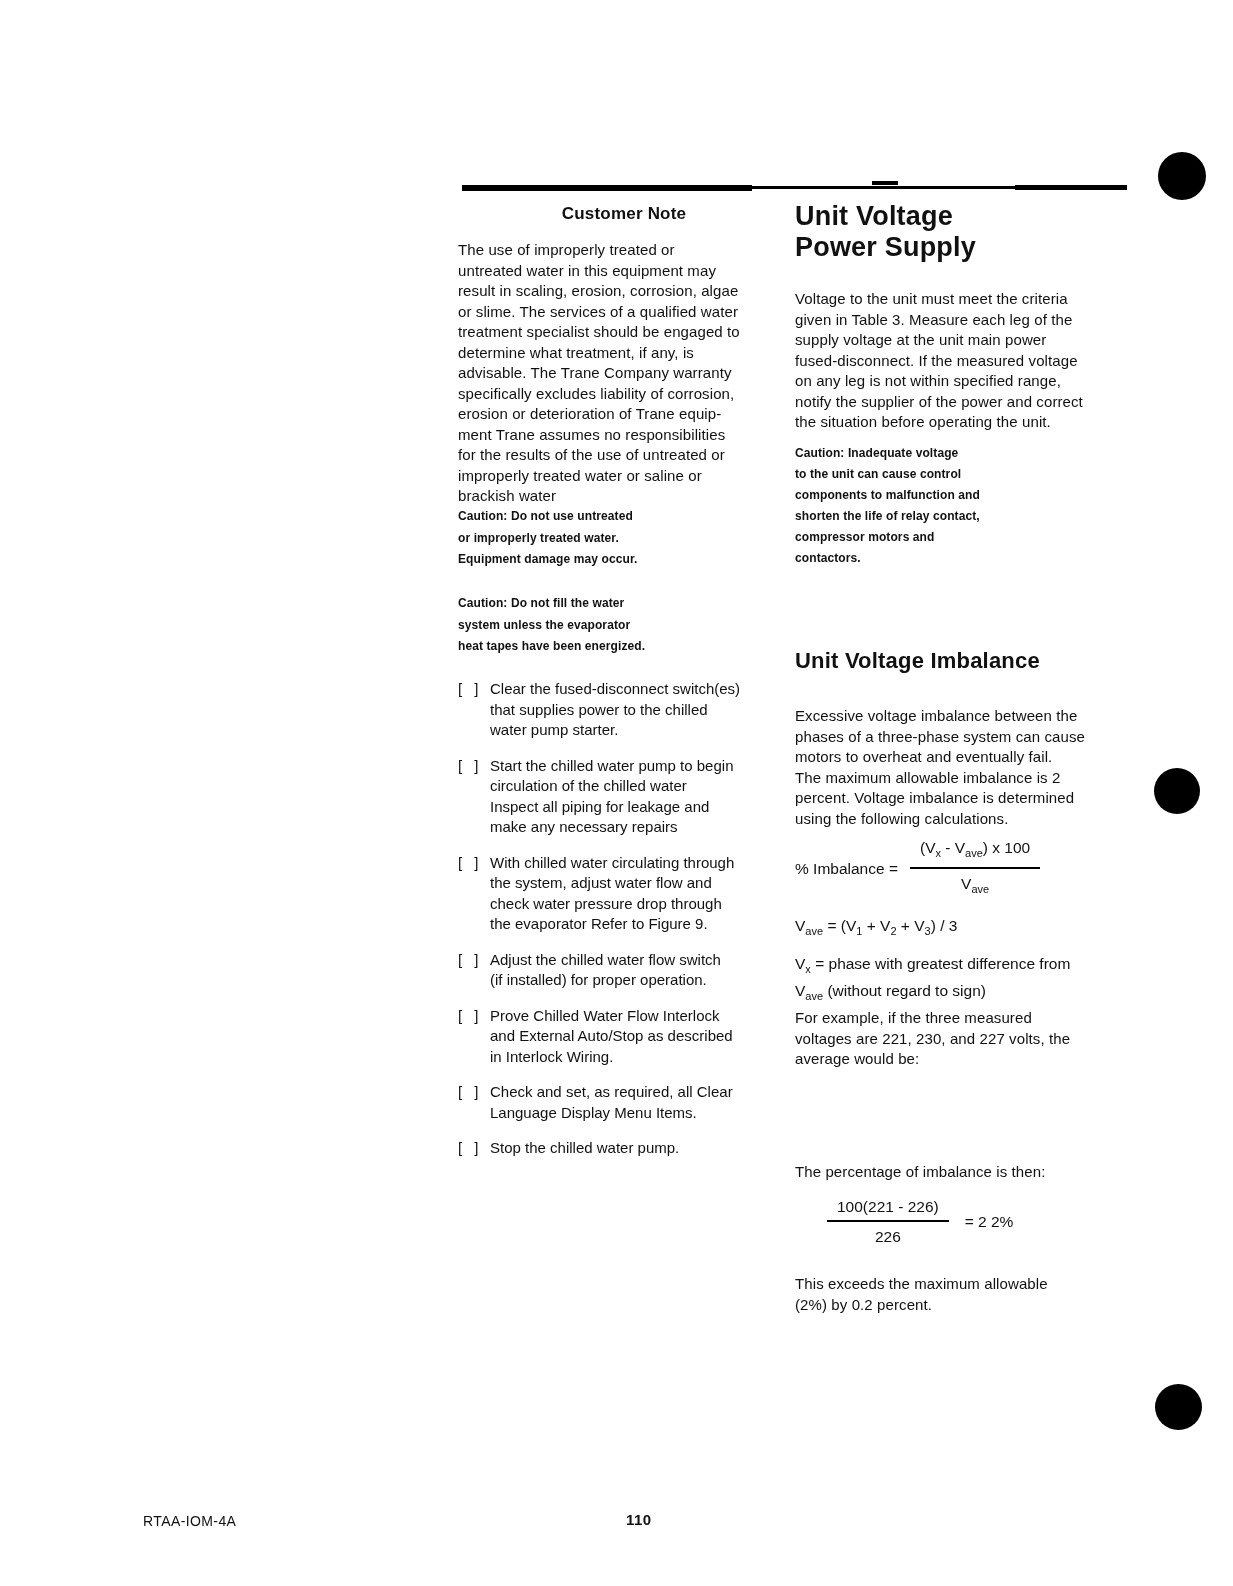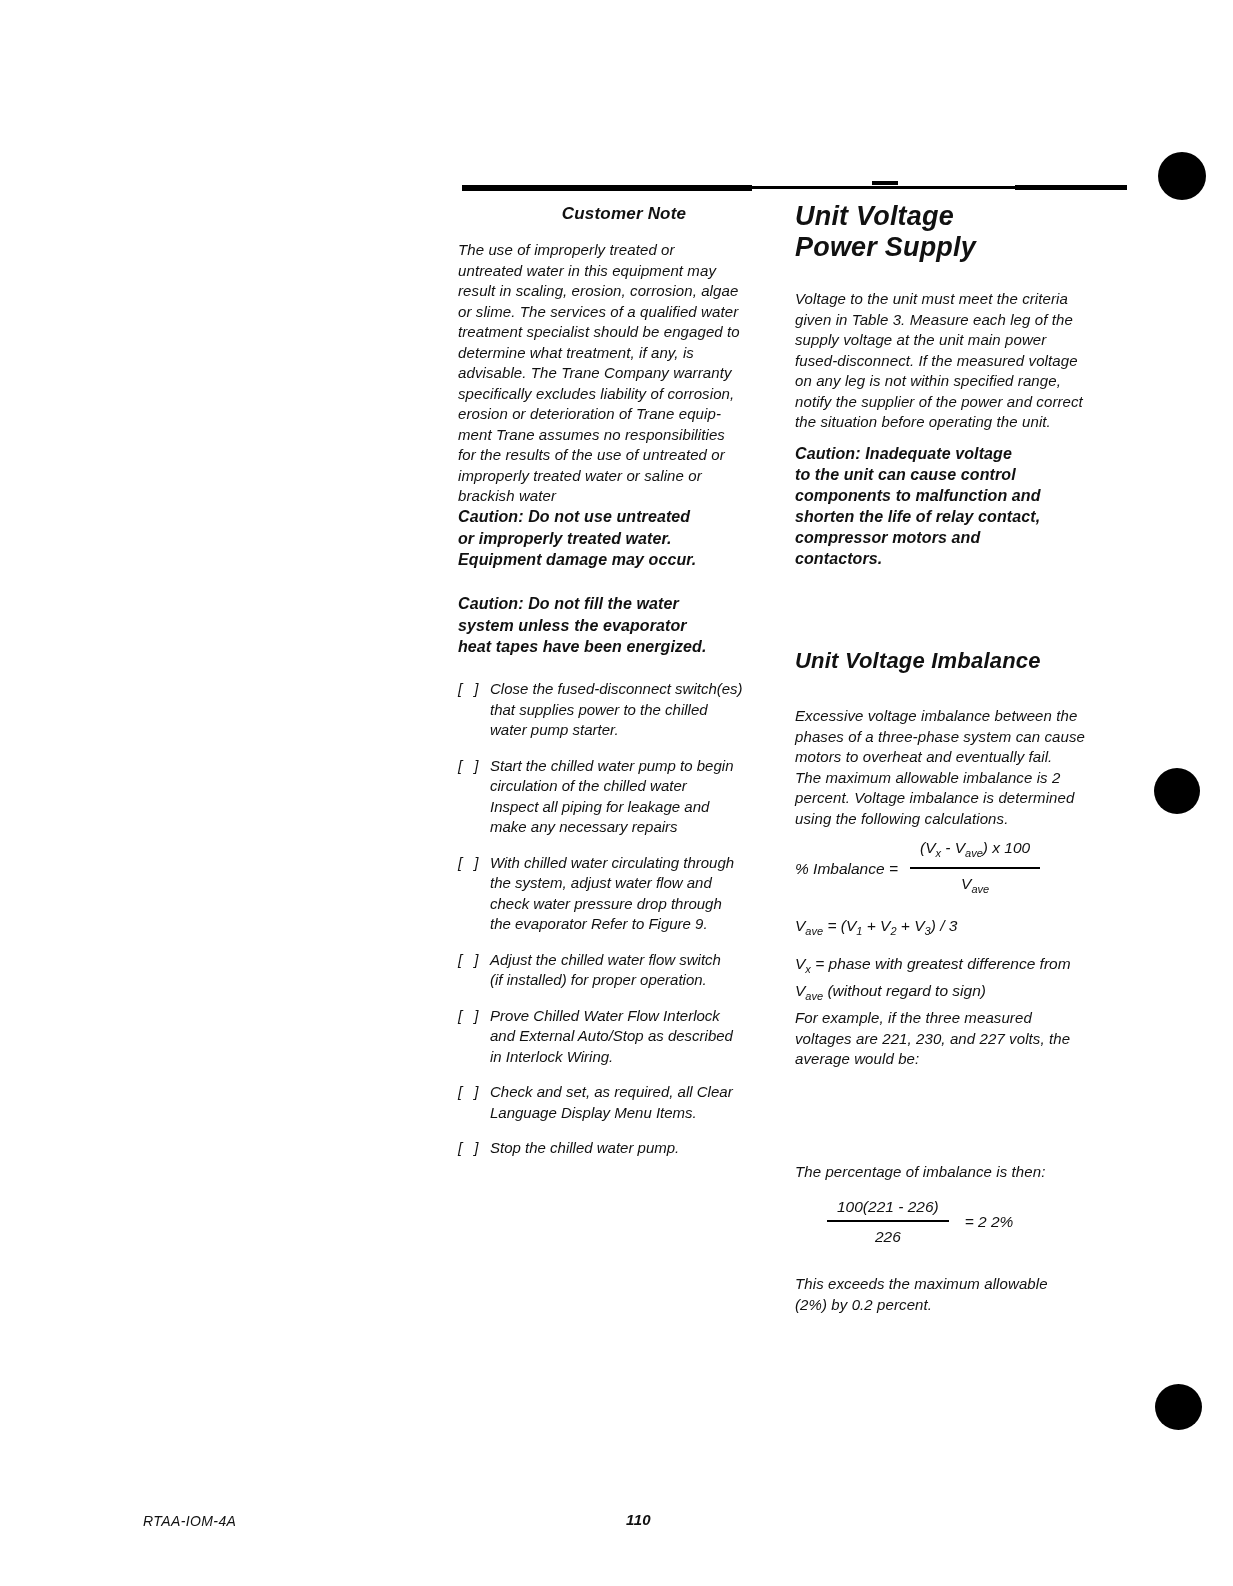--- a/index.html
+++ b/index.html
@@ -4,25 +4,25 @@
 <style>
   html,body{margin:0;padding:0;background:#888;}
   #page{
     position:relative;
     width:1233px;height:1586px;
     background:#ffffff;
     font-family:"Liberation Sans","DejaVu Sans",sans-serif;
     color:#111;
     overflow:hidden;
   }
-  .abs{position:absolute;font-style:italic;}
+  .abs{position:absolute;}
   .txt{white-space:pre-line;}
   .body15{font-size:15px;line-height:20.5px;letter-spacing:0.1px;}
   .b{font-weight:bold;}
-  .caution{font-size:16px;line-height:21.5px;font-weight:bold;letter-spacing:0.1px;}
+  .caution{font-size:12px;line-height:21.5px;font-weight:bold;letter-spacing:0.1px;}
   
   #leftcol{left:458px;top:0;width:332px;}
   #rightcol{left:795px;top:7px;width:348px;}
   .col-rel{position:absolute;}
   
   .h-small{font-size:17px;font-weight:bold;letter-spacing:0.2px;}
   .h-big{font-size:27px;line-height:31px;font-weight:bold;letter-spacing:0.2px;white-space:pre-line;}
   .h-med{font-size:22px;font-weight:bold;letter-spacing:0.2px;}
   
   .rule{background:#000;}
@@ -78,21 +78,21 @@
 or improperly treated water.
 Equipment damage may occur.</div>
 
     <div class="col-rel txt caution" style="left:0;top:593px;width:340px;">Caution: Do not fill the water
 system unless the evaporator
 heat tapes have been energized.</div>
 
     <div class="col-rel" style="left:0;top:679px;width:340px;">
       <div class="chk-item">
         <span class="chk-box">[ ]</span>
-        <span class="chk-text">Close the fused-disconnect switch(es)
+        <span class="chk-text">Clear the fused-disconnect switch(es)
 that supplies power to the chilled
 water pump starter.</span>
       </div>
       <div class="chk-item">
         <span class="chk-box">[ ]</span>
         <span class="chk-text">Start the chilled water pump to begin
 circulation of the chilled water
 Inspect all piping for leakage and
 make any necessary repairs</span>
       </div>

